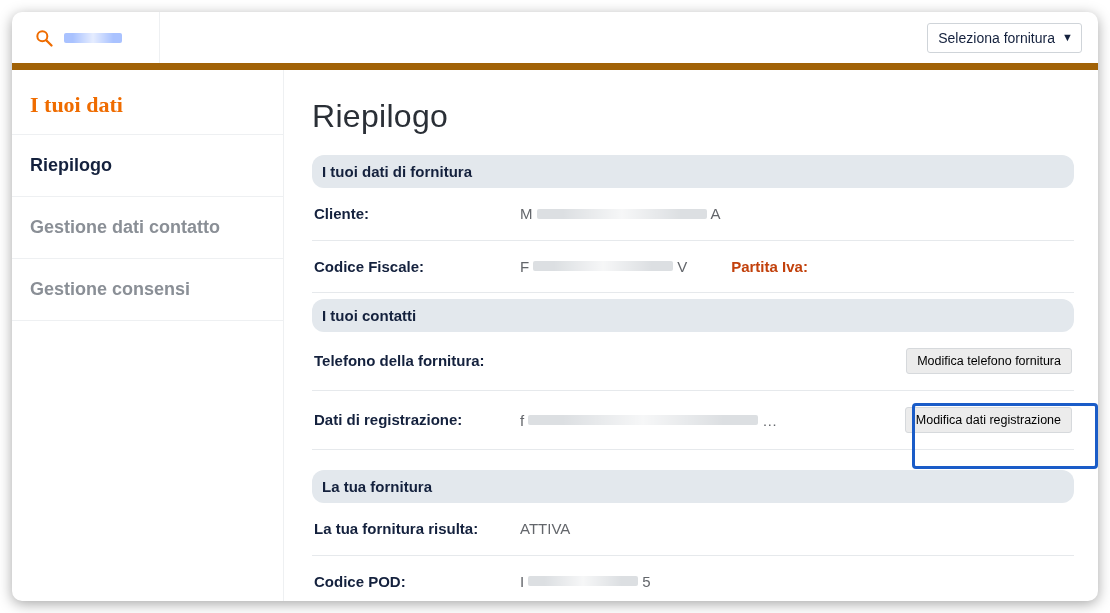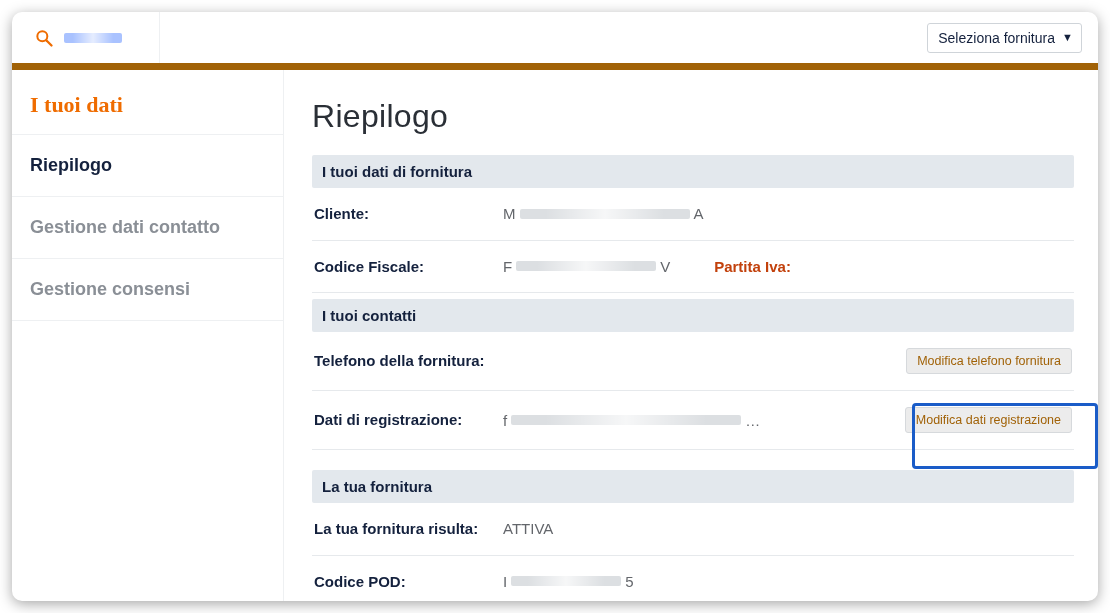--- a/index.html
+++ b/index.html
@@ -125,26 +125,26 @@
     color: #2a2f36;
     margin: 10px 0 20px 0;
     letter-spacing: .3px;
   }
   .section-head {
     background: #e3e8ed;
     color: #14213d;
     font-weight: 700;
     font-size: 15px;
     padding: 8px 10px;
-    border-radius: 2px;
+    border-radius: 12px;
   }
   .row {
     display: flex;
     align-items: center;
-    gap: 7px;
+    gap: 24px;
     padding: 16px 2px;
     border-bottom: 1px solid #e6e9ec;
   }
   .row:last-child { border-bottom: none; }
   .label {
     width: 182px;
     color: #14213d;
     font-weight: 700;
     font-size: 15px;
     line-height: 1.3;
@@ -176,21 +176,21 @@
     font-size: 15px;
     margin-left: 40px;
   }
   .btn-small {
     margin-left: auto;
     background: #ececec;
     border: 1px solid #d6d9dc;
     border-radius: 3px;
     padding: 5px 10px;
     font-size: 12.5px;
-    color: #a16207;
+    color: #000000;
     cursor: pointer;
     white-space: nowrap;
   }
   .highlight-box {
     position: absolute;
     border: 3px solid #1a5cc8;
     border-radius: 4px;
     pointer-events: none;
   }
 </style>

